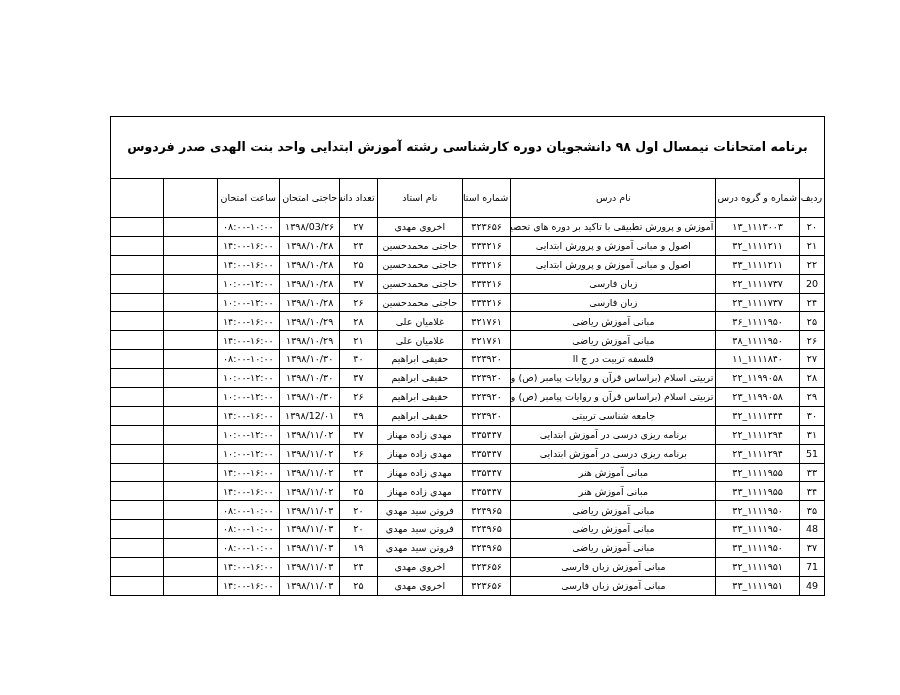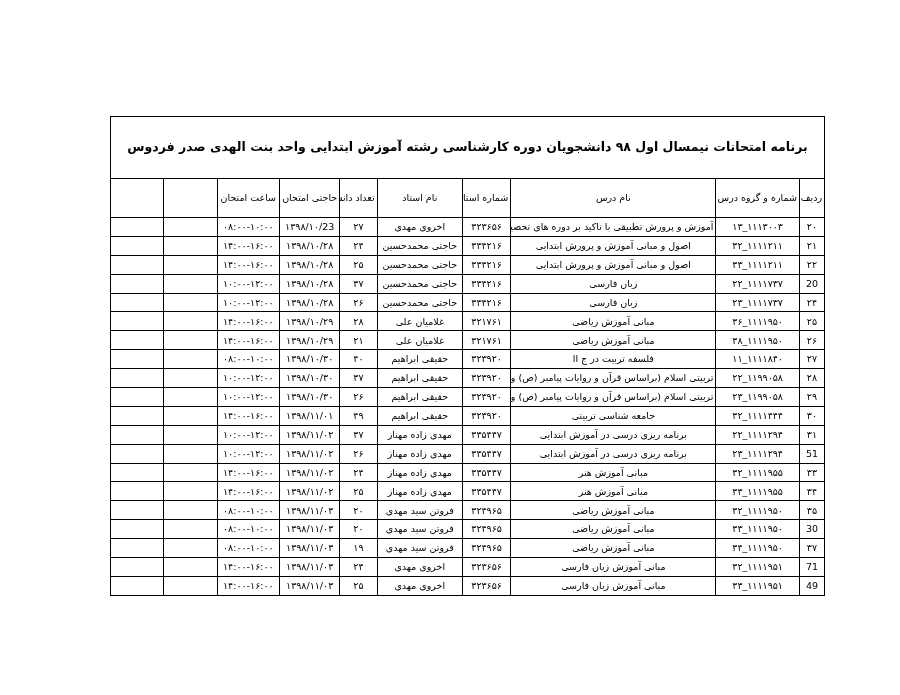--- a/index.html
+++ b/index.html
@@ -48,21 +48,21 @@
       </tr>
     </thead>
     <tbody id="tbody">
   <tr class="row">
     <td>۲۰</td>
     <td>۱۱۱۳۰۰۳_۱۳</td>
     <td>آموزش و پرورش تطبیقی با تاکید بر دوره های تحصیلی</td>
     <td>۳۲۳۶۵۶</td>
     <td>اخروی مهدی</td>
     <td>۲۷</td>
-    <td>۱۳۹۸/۱۰/23</td>
+    <td>۱۳۹۸/03/۲۶</td>
     <td>۰۸:۰۰-۱۰:۰۰</td>
     <td></td>
     <td></td>
   </tr>
 
   <tr class="row">
     <td>۲۱</td>
     <td>۱۱۱۱۲۱۱_۳۲</td>
     <td>اصول و مبانی آموزش و پرورش ابتدایی</td>
     <td>۳۳۴۲۱۶</td>
@@ -178,21 +178,21 @@
     <td></td>
   </tr>
 
   <tr class="row">
     <td>۳۰</td>
     <td>۱۱۱۱۴۴۴_۳۲</td>
     <td>جامعه شناسی تربیتی</td>
     <td>۳۲۳۹۲۰</td>
     <td>حقیقی ابراهیم</td>
     <td>۴۹</td>
-    <td>۱۳۹۸/۱۱/۰۱</td>
+    <td>۱۳۹۸/12/۰۱</td>
     <td>۱۴:۰۰-۱۶:۰۰</td>
     <td></td>
     <td></td>
   </tr>
 
   <tr class="row">
     <td>۳۱</td>
     <td>۱۱۱۱۲۹۴_۲۲</td>
     <td>برنامه ریزی درسی در آموزش ابتدایی</td>
     <td>۳۳۵۴۴۷</td>
@@ -250,21 +250,21 @@
     <td>۳۲۴۹۶۵</td>
     <td>فروتن سید مهدی</td>
     <td>۲۰</td>
     <td>۱۳۹۸/۱۱/۰۳</td>
     <td>۰۸:۰۰-۱۰:۰۰</td>
     <td></td>
     <td></td>
   </tr>
 
   <tr class="row">
-    <td>30</td>
+    <td>48</td>
     <td>۱۱۱۱۹۵۰_۳۳</td>
     <td>مبانی آموزش ریاضی</td>
     <td>۳۲۴۹۶۵</td>
     <td>فروتن سید مهدی</td>
     <td>۲۰</td>
     <td>۱۳۹۸/۱۱/۰۳</td>
     <td>۰۸:۰۰-۱۰:۰۰</td>
     <td></td>
     <td></td>
   </tr>

